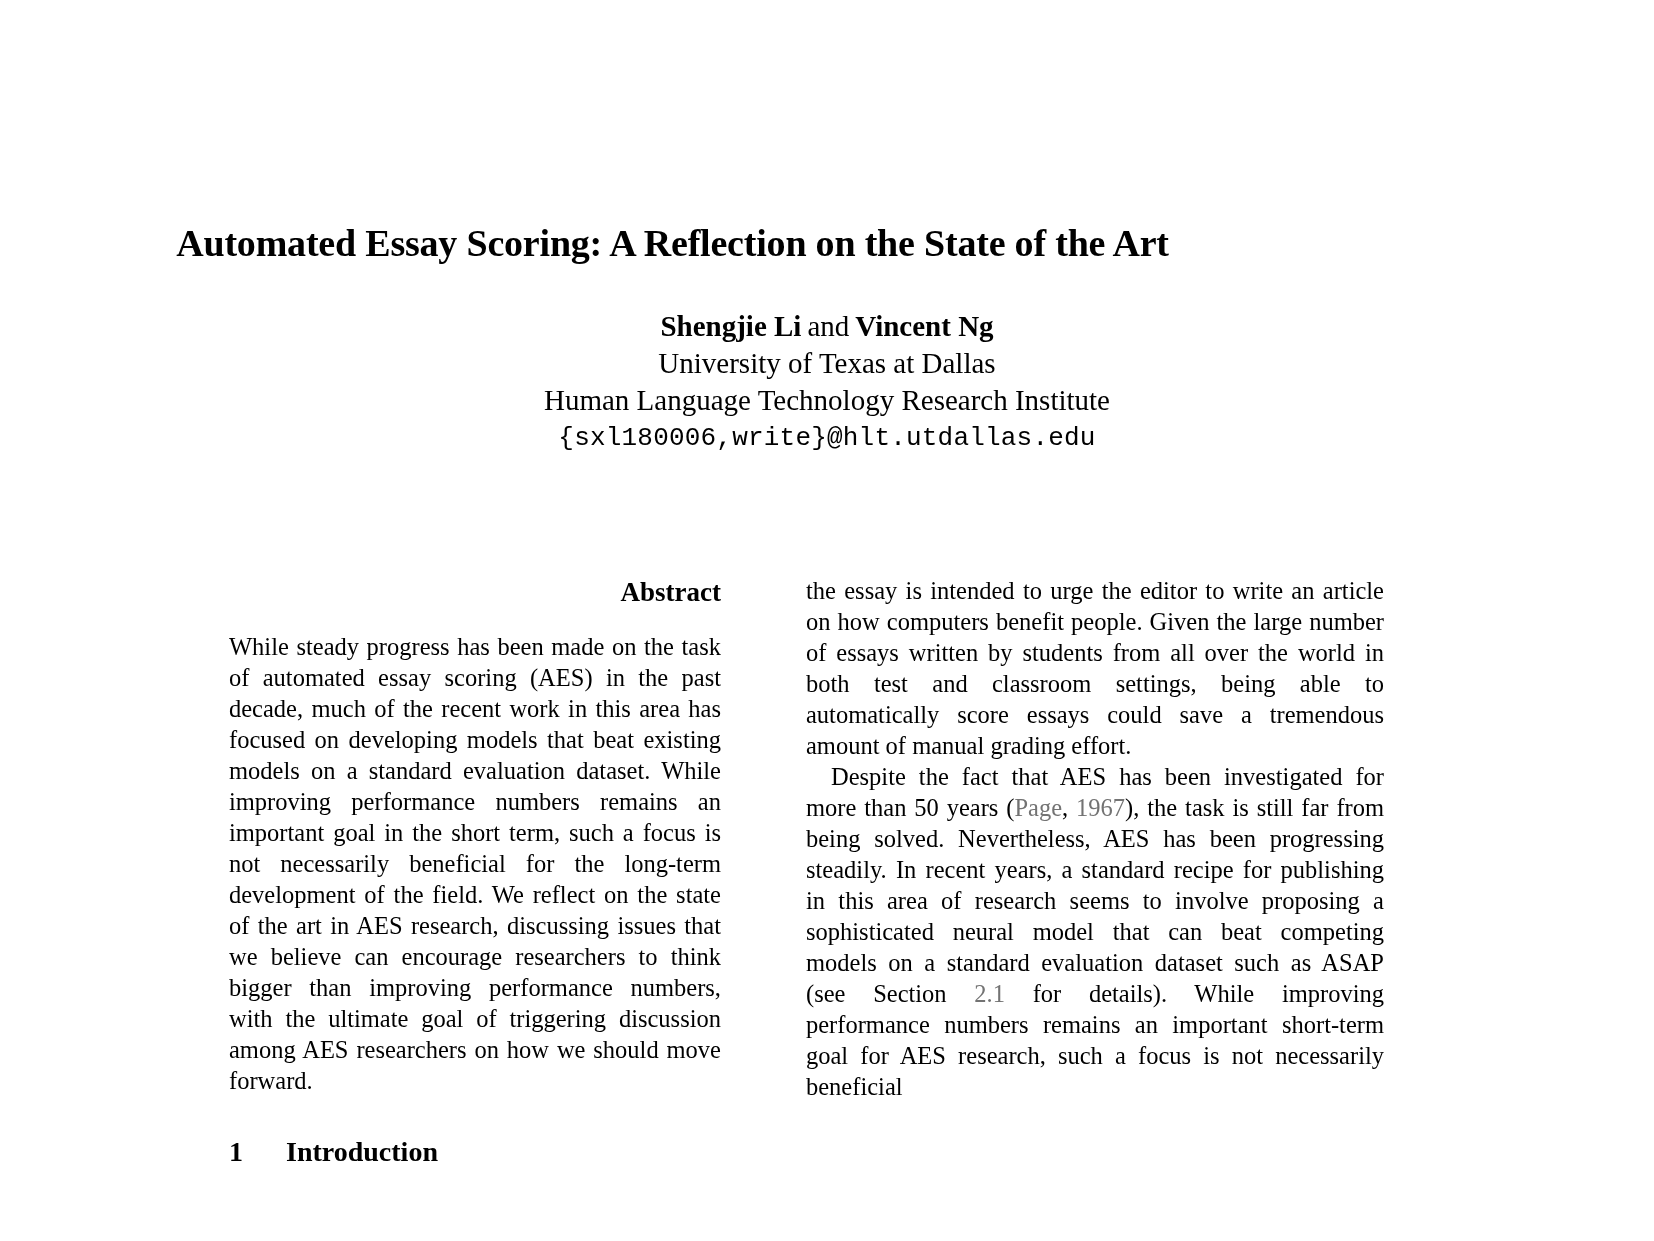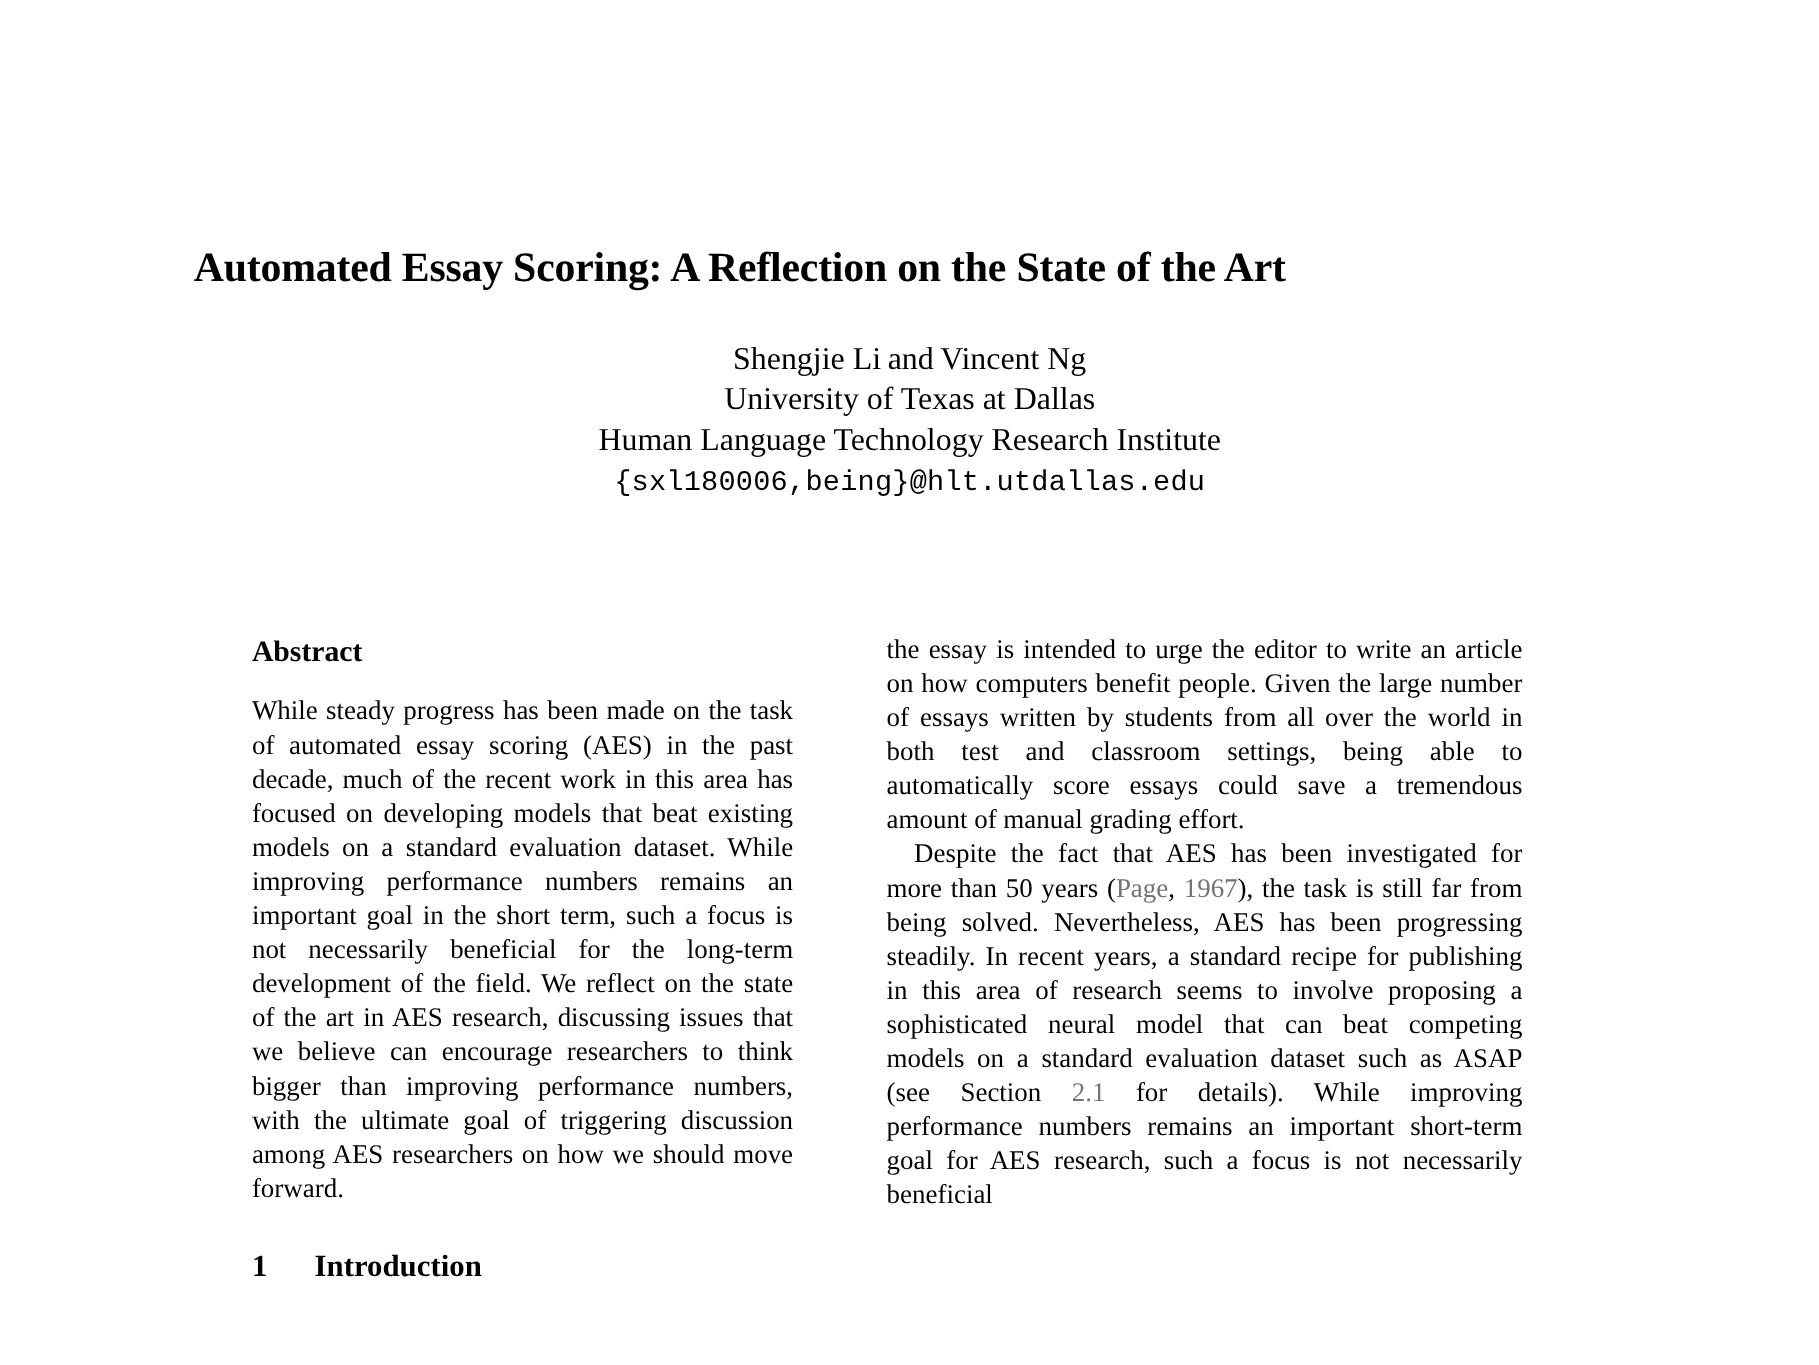--- a/index.html
+++ b/index.html
@@ -42,21 +42,21 @@
     width: 1654px;
     text-align: center;
     line-height: 1.02;
   }
   .authorline {
     font-size: 29px;
     line-height: 37px;
     white-space: nowrap;
   }
   .authorline .name {
-    font-weight: normal;
+    font-weight: bold;
     text-align: right;
   }
   .authorline .conj {
     font-weight: normal;
     padding: 0 6px;
   }
   .affil {
     font-size: 29px;
     line-height: 37px;
   }
@@ -75,21 +75,21 @@
     font-size: 24.5px;
     line-height: 31px;
     text-align: justify;
     text-justify: inter-word;
     hyphens: none;
   }
   .col-left  { left: 229px; }
   .col-right { left: 806px; width: 578px; }
 
   .abstract-head {
-    text-align: left;
+    text-align: right;
     font-size: 27px;
     font-weight: bold;
     line-height: 34px;
     margin: 0 0 22px 0;
   }
   .col p {
     margin: 0;
     text-align: justify;
   }
   .col p.indent {
@@ -119,21 +119,21 @@
 <body>
 
 <div class="page">
 
   <h1 class="title">Automated Essay Scoring: A Reflection on the State of the Art</h1>
 
   <div class="authorblock">
     <div class="authorline"><span class="name">Shengjie Li</span><span class="conj">and</span><span class="name">Vincent Ng</span></div>
     <div class="affil">University of Texas at Dallas</div>
     <div class="affil">Human Language Technology Research Institute</div>
-    <div class="email">{sxl180006,being}@hlt.utdallas.edu</div>
+    <div class="email">{sxl180006,write}@hlt.utdallas.edu</div>
   </div>
 
   <div class="col col-left clip">
     <div class="abstract-head">Abstract</div>
     <p>While steady progress has been made on the task of automated essay scoring (AES) in the past decade, much of the recent work in this area has focused on developing models that beat existing models on a standard evaluation dataset. While improving performance numbers remains an important goal in the short term, such a focus is not necessarily beneficial for the long-term development of the field. We reflect on the state of the art in AES research, discussing issues that we believe can encourage researchers to think bigger than improving performance numbers, with the ultimate goal of triggering discussion among AES researchers on how we should move forward.</p>
     <div class="section-head">
       <span class="num">1</span>
       <span>Introduction</span>
     </div>
   </div>

